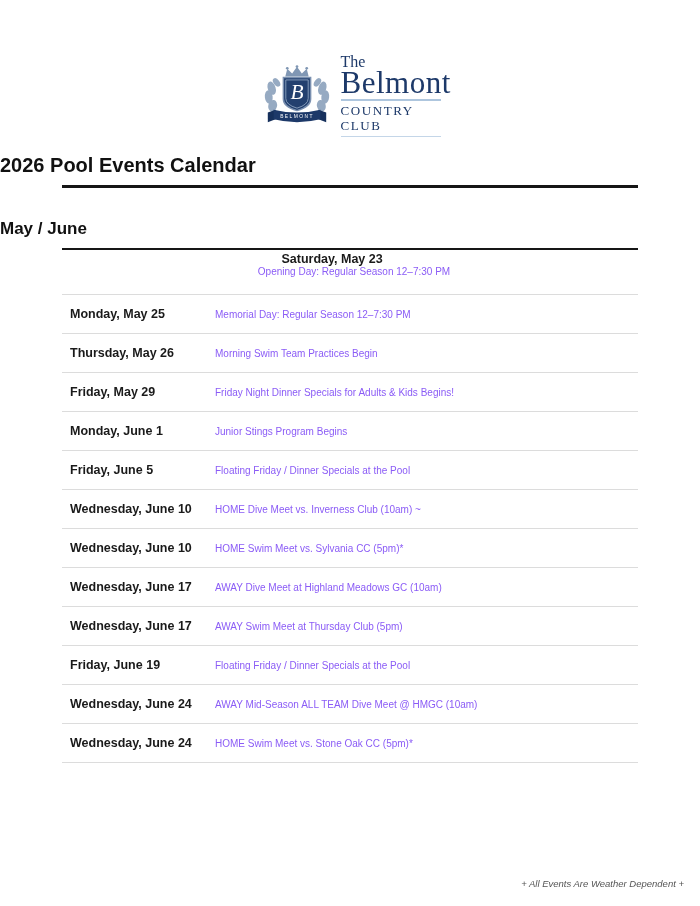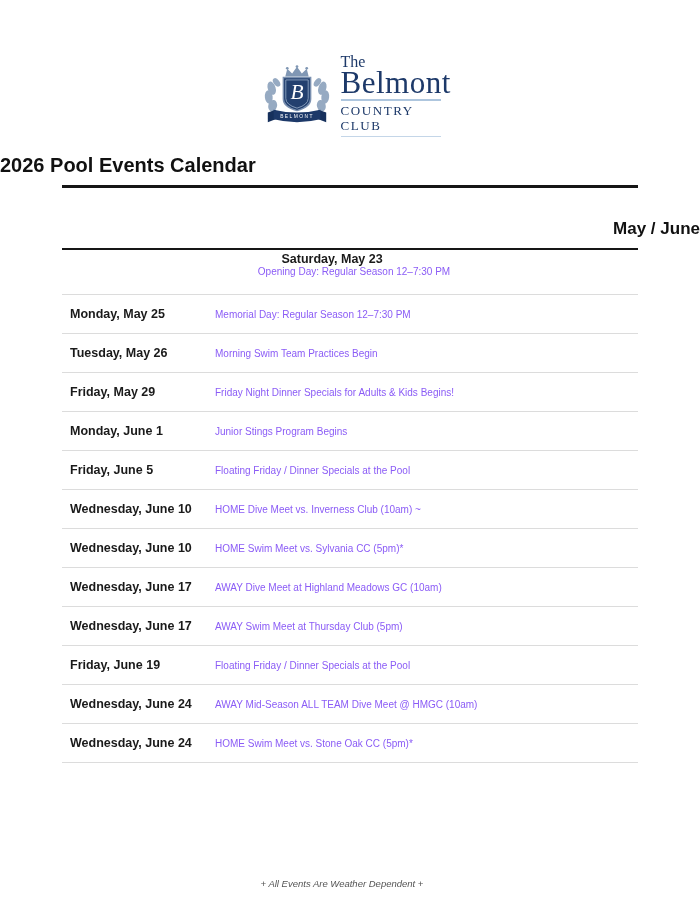--- a/index.html
+++ b/index.html
@@ -24,42 +24,42 @@
   .wm-line { height:2px; background:#aec6de; margin:2px 0 2px 0; }
   .wm-sub { font-size:13px; letter-spacing:1.6px; line-height:15px; }
   .wm-line2 { height:1px; background:#c4d6e8; margin-top:3px; }
   
   .doc-title {
     margin-top:17px; text-align:left;
     font-size:20px; font-weight:bold; color:#111;
   }
   .rule-heavy { width:576px; margin:8px auto 0; border-top:3px solid #161616; }
   .section-title {
-    margin-top:31px; text-align:right;
+    margin-top:31px; text-align:left;
     font-size:17px; font-weight:bold; color:#111;
   }
   .rule-med { width:576px; margin:9px auto 0; border-top:2px solid #161616; }
   
   .events { width:576px; margin:2px auto 0; }
   .event-row {
     display:flex; align-items:center;
     height:39px;
     border-bottom:1px solid #dcdcdc;
     padding-left:8px;
   }
   .event-row:first-child { height:43px;flex-direction:column; }
   .event-date {
     width:145px; flex-shrink:0;
     font-size:12.5px; font-weight:bold; color:#1a1a1a;
   }
   .event-desc { font-size:10px; color:#8b5cf6; }
   
   .footnotes {
     position:absolute; left:0; right:16px; bottom:15px;
-    text-align:center; font-style:italic;
+    text-align:right; font-style:italic;
     font-size:9.5px; color:#555; line-height:1.45;
   }
 </style>
 </head>
 <body>
 
 <div class="page">
 
   <div class="logo-row">
     <svg class="crest" viewBox="0 0 76 64" xmlns="http://www.w3.org/2000/svg">
@@ -107,21 +107,21 @@
   <div class="events">
     <div class="event-row">
       <div class="event-date">Saturday, May 23</div>
       <div class="event-desc">Opening Day: Regular Season 12–7:30 PM</div>
     </div>
     <div class="event-row">
       <div class="event-date">Monday, May 25</div>
       <div class="event-desc">Memorial Day: Regular Season 12–7:30 PM</div>
     </div>
     <div class="event-row">
-      <div class="event-date">Tuesday, May 26</div>
+      <div class="event-date">Thursday, May 26</div>
       <div class="event-desc">Morning Swim Team Practices Begin</div>
     </div>
     <div class="event-row">
       <div class="event-date">Friday, May 29</div>
       <div class="event-desc">Friday Night Dinner Specials for Adults &amp; Kids Begins!</div>
     </div>
     <div class="event-row">
       <div class="event-date">Monday, June 1</div>
       <div class="event-desc">Junior Stings Program Begins</div>
     </div>

